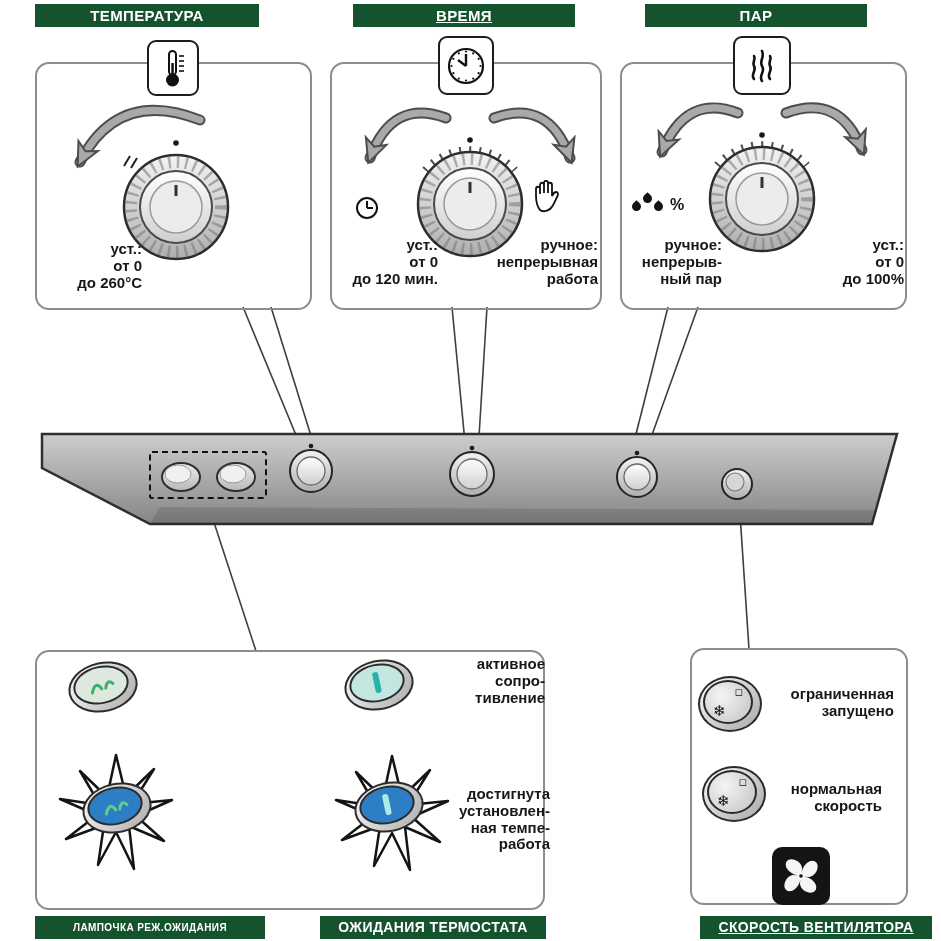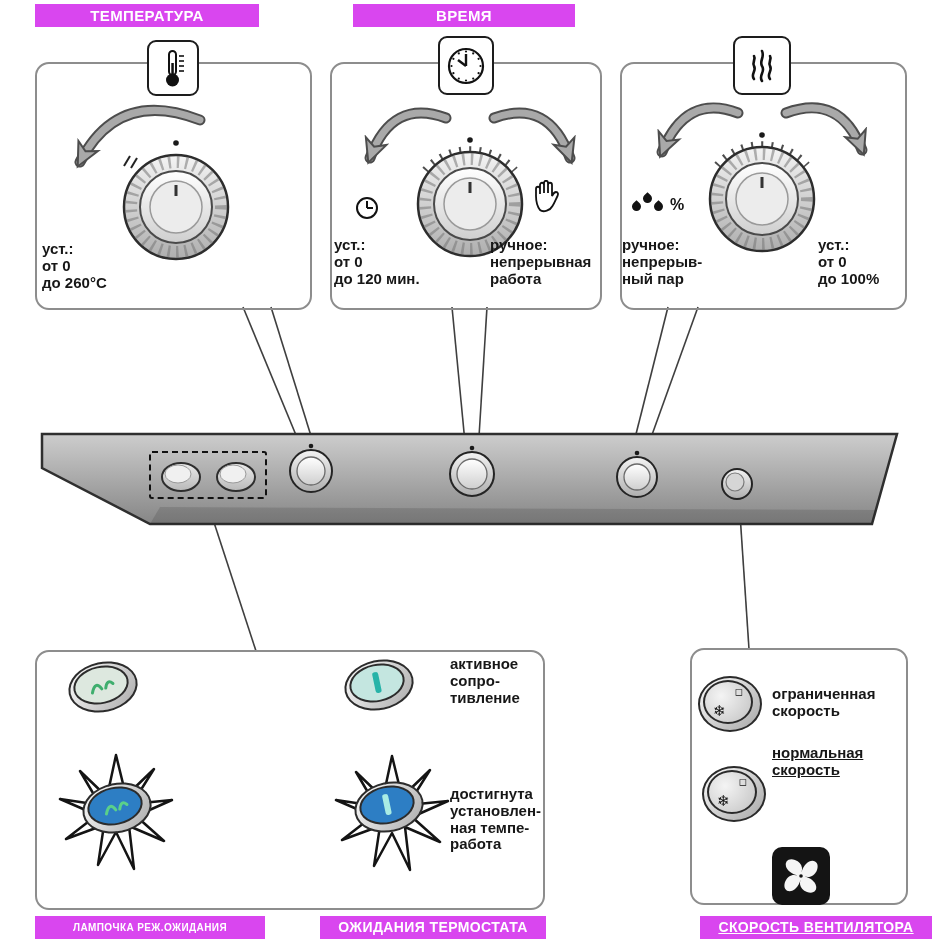--- a/index.html
+++ b/index.html
@@ -1,26 +1,26 @@
 <!DOCTYPE html>
 <html><head>
 <meta charset="utf-8">
 <style>
   html,body{margin:0;padding:0;background:#fff;}
   #canvas{position:relative;width:941px;height:941px;background:#fff;overflow:hidden;
           font-family:"Liberation Sans",sans-serif;color:#171717;}
   #gfx{position:absolute;left:0;top:0;z-index:1;}
-  .hdr{position:absolute;z-index:2;background:#d946ef;color:#fff;font-weight:bold;
+  .hdr{position:absolute;z-index:2;background:#14532d;color:#fff;font-weight:bold;
        font-size:15px;text-align:center;line-height:23px;height:23px;letter-spacing:.4px;}
   .cbox{position:absolute;z-index:2;border:2px solid #8d8d8d;border-radius:14px;background:transparent;}
   .tile{position:absolute;z-index:3;background:#fff;border:2.5px solid #1d1d1d;border-radius:9px;
         display:flex;align-items:center;justify-content:center;}
   .lbl{position:absolute;z-index:3;font-weight:bold;font-size:15px;line-height:1.12;
-       white-space:pre-line;color:#171717;}
-  .ctr{text-align:left;}
+       white-space:pre-line;color:#171717;text-align:right;}
+  .ctr{text-align:right;}
   .sym{position:absolute;z-index:3;}
   .drop{position:absolute;width:9px;height:9px;background:#131313;
         border-radius:0 50% 50% 50%;transform:rotate(45deg);}
   .pct{position:absolute;font-weight:bold;font-size:16px;color:#131313;}
   .lamp{position:absolute;z-index:3;width:70px;height:50px;}
   .lamp .rim{position:absolute;left:0;top:0;width:66px;height:46px;border-radius:50%;
        background:linear-gradient(135deg,#fdfdfd,#ababab);border:2px solid #2c2c2c;transform:rotate(-12deg);}
   .lamp .face{position:absolute;left:5px;top:4px;width:52px;height:34px;border-radius:50%;
        border:2px solid #2c2c2c;transform:rotate(-12deg);overflow:hidden;}
   .fanbtn{position:absolute;z-index:3;width:64px;height:56px;}
@@ -146,21 +146,22 @@
       <circle cx="762" cy="199" r="26" fill="#ececec" stroke="#9a9a9a" stroke-width="1.5"></circle>
       <line x1="762" y1="177" x2="762" y2="188" stroke="#333" stroke-width="3"></line>
       <circle cx="762" cy="135" r="2.8" fill="#1a1a1a"></circle>
     </g>
 
     <use href="#burst" transform="translate(116,813)"></use>
     <use href="#burst" transform="translate(392,814)"></use>
   </svg>
 
   <div class="hdr" style="left:35px;top:4px;width:224px;">ТЕМПЕРАТУРА</div>
-  <div class="hdr" style="left:353px;top:4px;width:222px;">ВРЕМЯ</div>
+  <div class="hdr" style="left:353px;top:4px;width:222px;text-decoration:underline;">ВРЕМЯ</div>
+  <div class="hdr" style="left:645px;top:4px;width:222px;">ПАР</div>
 
   <div class="cbox" style="left:35px;top:62px;width:273px;height:244px;"></div>
   <div class="cbox" style="left:330px;top:62px;width:268px;height:244px;"></div>
   <div class="cbox" style="left:620px;top:62px;width:283px;height:244px;"></div>
 
   <div class="tile" style="left:147px;top:40px;width:48px;height:52px;">
     <svg width="34" height="42" viewBox="0 0 34 42">
       <line x1="23" y1="9" x2="28" y2="9" stroke="#111" stroke-width="1.6"></line>
       <line x1="23" y1="14" x2="28" y2="14" stroke="#111" stroke-width="1.6"></line>
       <line x1="23" y1="19" x2="28" y2="19" stroke="#111" stroke-width="1.6"></line>
@@ -285,30 +286,30 @@
 работа</div>
 
   <div class="fanbtn" style="left:698px;top:676px;">
     <div class="rim2"></div>
     <div class="face2">
       <span class="sq">◻</span>
       <span class="snow">❄</span>
     </div>
   </div>
   <div class="lbl" style="left:772px;top:686px;width:122px;">ограниченная
-скорость</div>
+запущено</div>
 
   <div class="fanbtn" style="left:702px;top:766px;">
     <div class="rim2"></div>
     <div class="face2">
       <span class="sq">◻</span>
       <span class="snow">❄</span>
     </div>
   </div>
-  <div class="lbl" style="left:772px;top:745px;width:110px;text-decoration:underline;">нормальная
+  <div class="lbl" style="left:772px;top:781px;width:110px;">нормальная
 скорость</div>
 
   <div class="fanicon" style="left:770px;top:845px;">
     <svg width="62" height="62" viewBox="0 0 62 62">
       <rect x="2" y="2" width="58" height="58" rx="10" fill="#141414"></rect>
       <g transform="translate(31,31)" fill="#f5f5f5">
         <path d="M0,-2 C4,-20 20,-18 16,-6 C13,2 5,3 0,-2"></path>
         <path d="M0,-2 C4,-20 20,-18 16,-6 C13,2 5,3 0,-2" transform="rotate(90)"></path>
         <path d="M0,-2 C4,-20 20,-18 16,-6 C13,2 5,3 0,-2" transform="rotate(180)"></path>
         <path d="M0,-2 C4,-20 20,-18 16,-6 C13,2 5,3 0,-2" transform="rotate(270)"></path>

